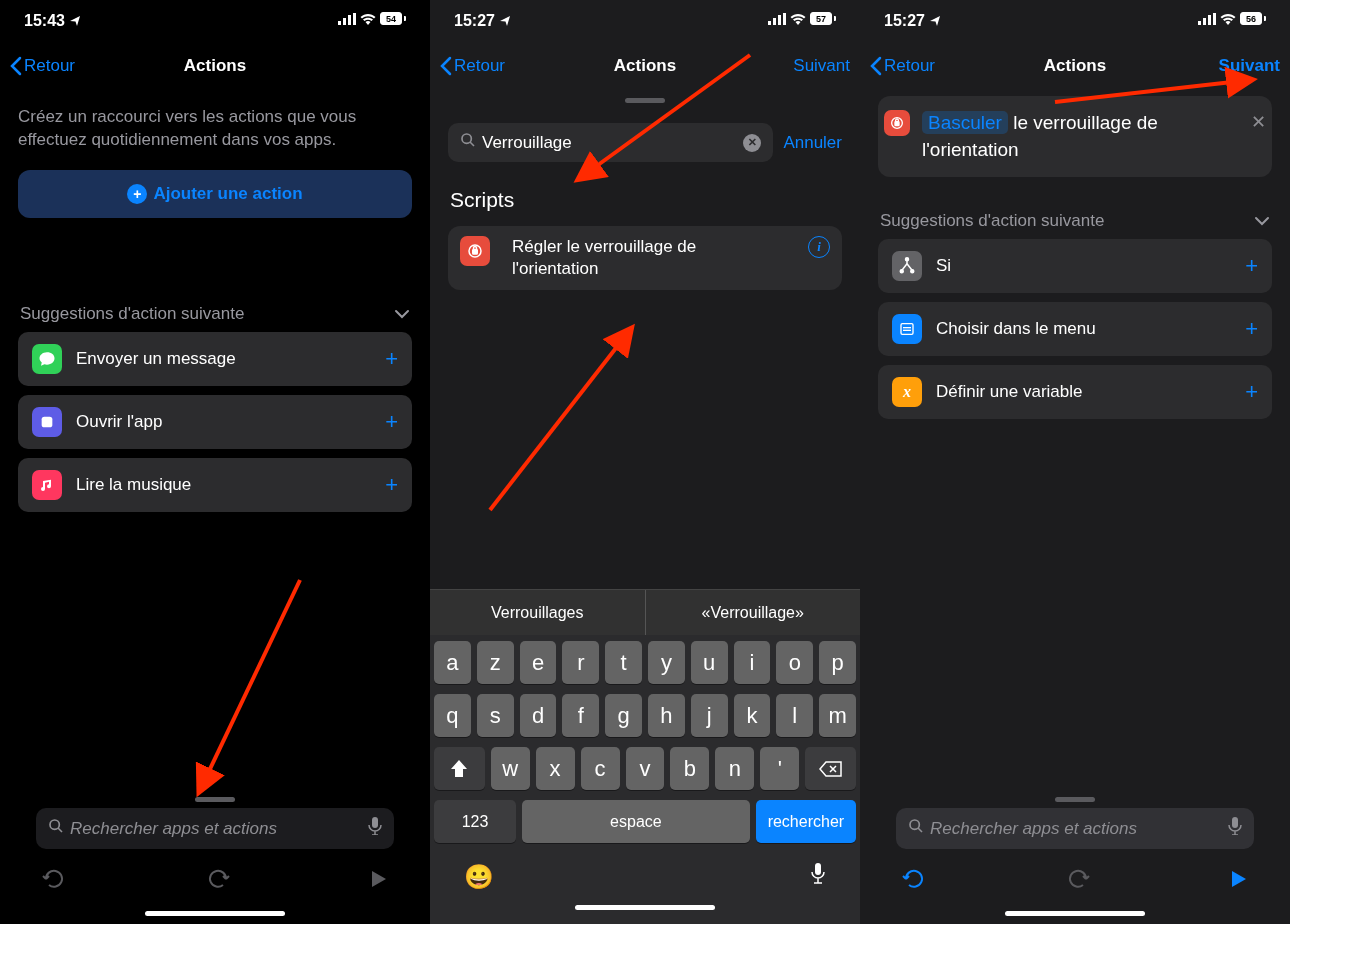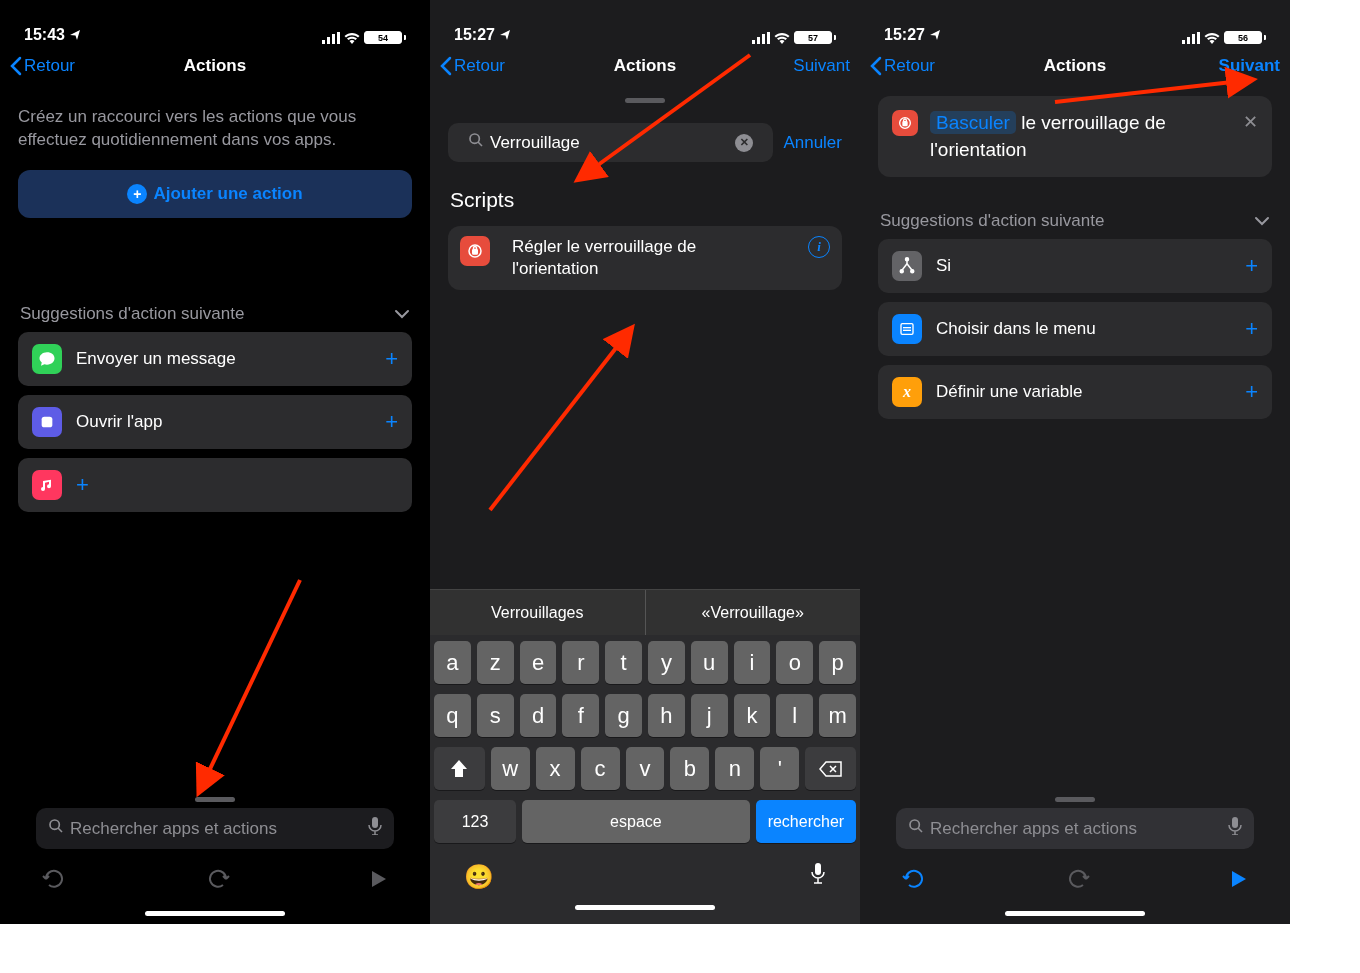--- a/index.html
+++ b/index.html
@@ -2,26 +2,26 @@
 <html><head>
 <meta charset="utf-8">
 <style>
   * { box-sizing: border-box; margin: 0; padding: 0; font-family: -apple-system, 'Helvetica Neue', Arial, sans-serif; }
   body { background: #fff; display: flex; gap: 0; width: 1290px; height: 924px; overflow: hidden; position: relative; }
   
   .phone { width: 430px; height: 924px; background: #000; color: #fff; display: flex; flex-direction: column; position: relative; overflow: hidden; }
   .phone2, .phone3 { background: #1c1c1e; }
   
   
-  .status-bar { display: flex; justify-content: space-between; align-items: flex-end; padding: 12px 24px 0; height: 44px; font-size: 16px; font-weight: 600; }
+  .status-bar { display: flex; justify-content: space-between; align-items: flex-start; padding: 12px 24px 0; height: 44px; font-size: 16px; font-weight: 600; }
   .status-left { display: flex; align-items: center; gap: 4px; }
   .status-right { display: flex; align-items: center; gap: 4px; }
   .signal-icon svg, .wifi-icon svg, .loc-icon svg { display: block; }
   .battery { display: flex; align-items: center; gap: 2px; }
-  .battery-body { width: 38px; height: 13px; border: 1px solid #fff; border-radius: 3px; position: relative; display: flex; align-items: center; justify-content: center; font-size: 9px; font-weight: 700; color: #000; background: #fff; }
+  .battery-body { width: 22px; height: 13px; border: 1px solid #fff; border-radius: 3px; position: relative; display: flex; align-items: center; justify-content: center; font-size: 9px; font-weight: 700; color: #000; background: #fff; }
   .battery-tip { width: 2px; height: 5px; background: #fff; border-radius: 0 1px 1px 0; }
   
   
   .nav-bar { display: flex; justify-content: space-between; align-items: center; padding: 8px 10px; height: 44px; }
   .nav-back { display: flex; align-items: center; color: #0a84ff; font-size: 17px; }
   .nav-back svg { margin-right: 2px; }
   .nav-title { font-size: 17px; font-weight: 600; position: absolute; left: 50%; transform: translateX(-50%); }
   .nav-next { color: #0a84ff; font-size: 17px; }
   .nav-next.bold { font-weight: 600; }
   
@@ -43,21 +43,21 @@
   .ic-pink { background: #ff375f; }
   .ic-red { background: #e74c3c; }
   .ic-gray { background: #636366; }
   .ic-blue { background: #0a84ff; }
   .ic-orange { background: #ff9f0a; }
   .plus-blue { color: #0a84ff; font-size: 22px; font-weight: 300; }
   .info-circle { width: 22px; height: 22px; border: 1.5px solid #0a84ff; border-radius: 50%; display: flex; align-items: center; justify-content: center; color: #0a84ff; font-size: 13px; font-family: Georgia, serif; font-style: italic; font-weight: 700; }
   
   
   .search-row { display: flex; align-items: center; gap: 10px; padding: 6px 18px 12px; }
-  .search-box { flex: 1; background: #2c2c2e; border-radius: 10px; padding: 9px 20px; display: flex; align-items: center; gap: 6px; font-size: 17px; color: #fff; }
+  .search-box { flex: 1; background: #2c2c2e; border-radius: 10px; padding: 9px 12px; display: flex; align-items: center; gap: 6px; font-size: 17px; color: #fff; }
   .search-box .search-ic { color: #8e8e93; }
   .clear-btn { width: 18px; height: 18px; background: #8e8e93; border-radius: 50%; display: flex; align-items: center; justify-content: center; color: #2c2c2e; font-size: 11px; font-weight: 700; }
   .cancel-link { color: #0a84ff; font-size: 17px; }
   
   
   .section-title-white { color: #fff; font-size: 21px; font-weight: 400; padding: 14px 2px 14px; }
   .script-item { background: #2c2c2e; border-radius: 12px; padding: 10px 12px; display: flex; align-items: flex-start; gap: 22px; }
   .script-item .txt { flex: 1; font-size: 17px; line-height: 1.3; }
   
   
@@ -68,27 +68,27 @@
   .kb-row { display: flex; gap: 6px; margin-bottom: 10px; justify-content: center; }
   .key { background: #646464; color: #fff; border-radius: 5px; height: 43px; flex: 1; display: flex; align-items: center; justify-content: center; font-size: 22px; box-shadow: 0 1px 0 rgba(0,0,0,0.4); }
   .key.sp { background: #3c3c3e; text-align: center; }
   .key.shift, .key.bksp { flex: 1.3; }
   .key.num { flex: 1.8; font-size: 16px; }
   .key.space { flex: 5; font-size: 16px; }
   .key.ret { flex: 2.2; background: #0a84ff; font-size: 16px; }
   .kb-bottom { display: flex; justify-content: space-between; padding: 10px 30px 4px; font-size: 24px; }
   
   
-  .action-card { background: #2c2c2e; border-radius: 12px; padding: 14px 14px; display: flex; align-items: flex-start; gap: 12px; font-size: 19px; line-height: 1.4; margin-top: 8px; }
+  .action-card { background: #2c2c2e; border-radius: 12px; padding: 14px 6px; display: flex; align-items: flex-start; gap: 12px; font-size: 19px; line-height: 1.4; margin-top: 8px; }
   .action-card .txt { flex: 1; }
   .token { color: #0a84ff; background: rgba(10,132,255,0.22); padding: 1px 6px; border-radius: 5px; }
   .close-x { color: #8e8e93; font-size: 18px; }
   
   
-  .bottom-area { margin-top: auto; }
+  .bottom-area { margin-top: auto; font-style: italic; }
   .handle { width: 40px; height: 5px; background: #5a5a5e; border-radius: 3px; margin: 0 auto 6px; }
   .search-bottom { margin: 0 18px 8px; background: rgba(118,118,128,0.24); border-radius: 10px; padding: 9px 12px; display: flex; align-items: center; gap: 6px; font-size: 17px; }
   .search-bottom .ph { color: #8e8e93; flex: 1; }
   .mic-ic { color: #8e8e93; }
   .tool-row { display: flex; justify-content: space-between; align-items: center; padding: 12px 24px 6px; }
   .tool-ic { color: #5a5a5e; font-size: 22px; }
   .tool-ic.blue { color: #0a84ff; }
   .home-ind { width: 140px; height: 5px; background: #fff; border-radius: 3px; margin: 10px auto 8px; }
   
   
@@ -172,20 +172,21 @@
             </span>
           <span class="label">Ouvrir l'app</span>
           <span class="plus-blue">+</span>
         </div>
         <div class="list-item">
           <span class="list-icon ic-pink">
               <svg width="16" height="16" viewBox="0 0 24 24" fill="#fff">
                 <path d="M9 18a3 3 0 1 1-3-3V6l12-2v10a3 3 0 1 1-3-3V7L9 8.5z"></path>
               </svg>
             </span>
+          <span class="label">Lire la musique</span>
           <span class="plus-blue">+</span>
         </div>
       </div>
     </div>
 
     <div class="bottom-area">
       <div class="handle"></div>
       <div class="search-bottom">
         <span class="search-ic"><svg width="16" height="16" viewBox="0 0 24 24" fill="none" stroke="#8e8e93" stroke-width="2.5">
               <circle cx="10" cy="10" r="7"></circle>

